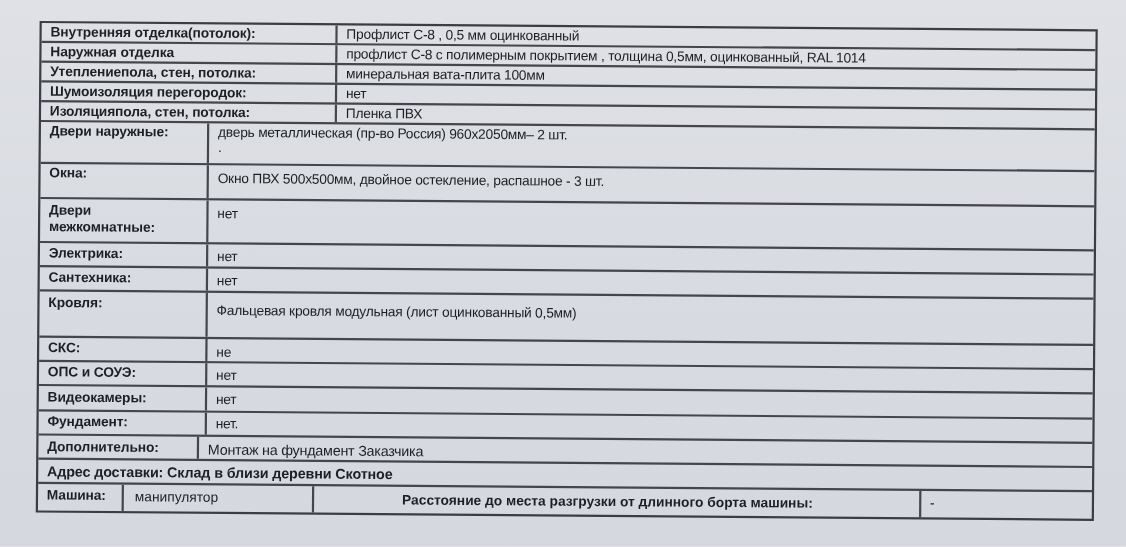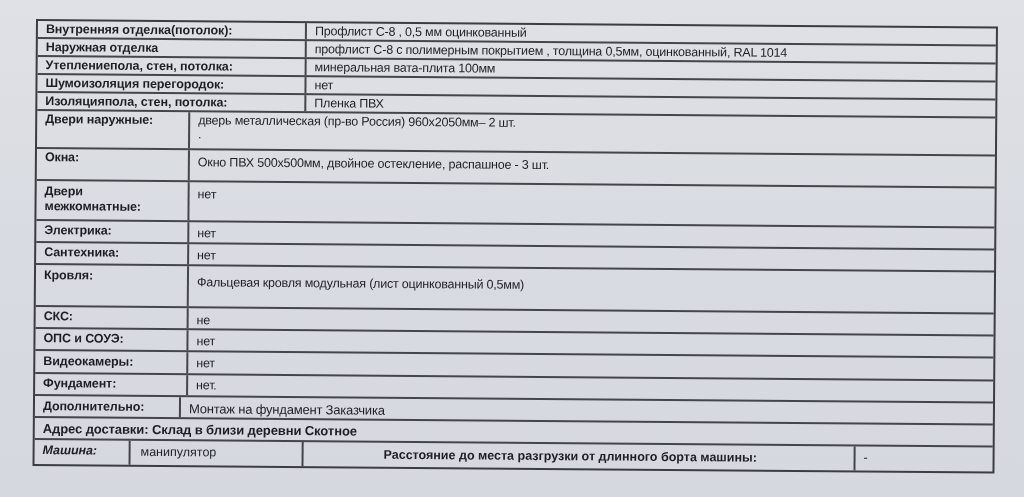--- a/index.html
+++ b/index.html
@@ -33,21 +33,21 @@
   .h18 { height:18px; }
   .h22 { height:22px; }
   .h23 { height:23px; }
   .h38 { height:38px; }
   .h32 { height:32px; }
   .h40 { height:40px; }
   .h42 { height:42px; }
   .h24 { height:24px; }
   .wrap { white-space:normal; }
   .val .sub { display:block; line-height:14px; }
-  .machine-lab { width:96px;font-style:italic; }
+  .machine-lab { width:78px; }
   .machine-val { width:173px; border-right:2px solid #45464b; font-weight:normal; padding-left:10px;}
   .dist-lab { width:552px; font-weight:bold; text-align:left; padding-left:80px; border-right:2px solid #45464b; }
   .dist-val { flex:1; }
 </style>
 </head>
 <body>
 
 <div class="sheet">
 
   <div class="row h18">

